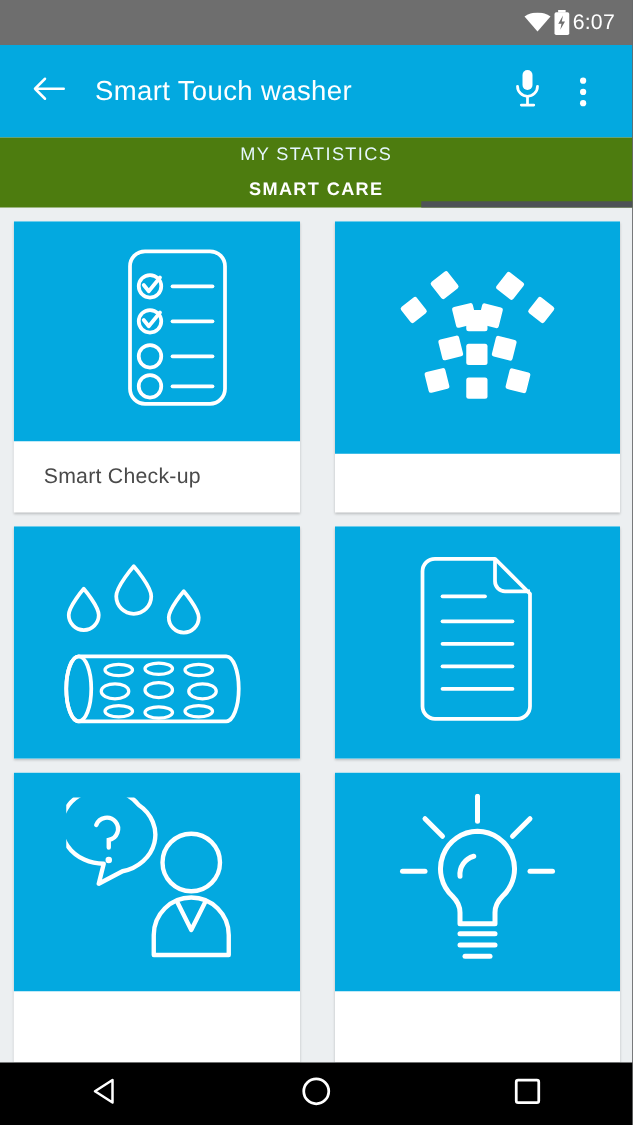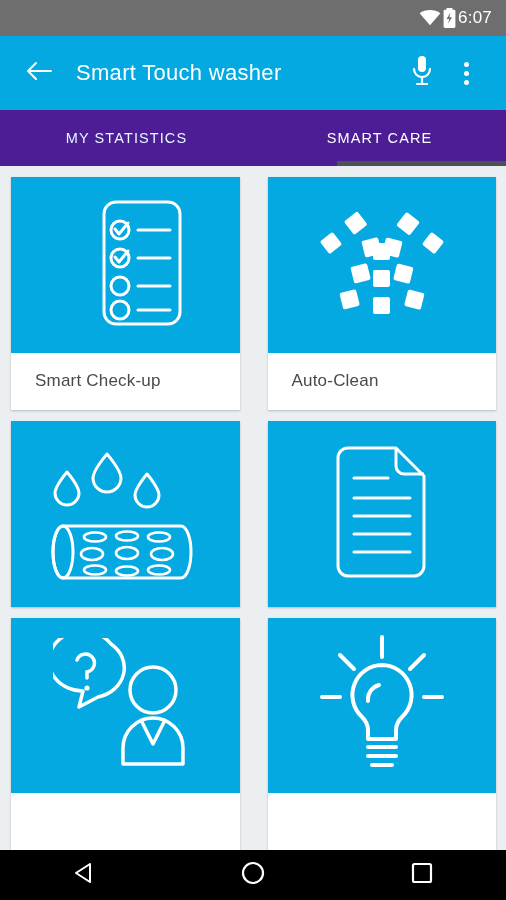--- a/index.html
+++ b/index.html
@@ -29,27 +29,27 @@
   .app-title {
     color:#fff; font-size:22px; font-weight:400; letter-spacing:.3px;
     margin-left:16px; flex:1 1 auto; white-space:nowrap;
   }
   .bar-icon { width:44px; height:44px; display:flex; align-items:center; justify-content:center; flex:0 0 auto; }
   .dots { display:flex; flex-direction:column; gap:4px; align-items:center; }
   .dots i { width:5px; height:5px; border-radius:50%; background:#fff; display:block; }
 
   
   .tabs {
-    height:56px; background:#4c1d95; display:flex; position:relative;
+    height:56px; background:#4d7c0f; display:flex; position:relative;flex-direction:column;
   }
   .tab {
     flex:1 1 0; display:flex; align-items:center; justify-content:center;
     color:#e6f7fe; font-size:14.5px; letter-spacing:1.1px; font-weight:400;
   }
-  .tab.active { color:#ffffff; }
+  .tab.active { color:#ffffff;font-weight:bold; }
   .tab-indicator {
     position:absolute; bottom:0; left:66.666%; width:33.334%; height:5px; background:#4e5256;
   }
 
   
   .grid {
     padding:11px 10px 0 11px;
     display:grid; grid-template-columns:1fr 1fr; gap:11px 28px;
     background:#eceff1;
     height:calc(900px - 36px - 74px - 56px - 50px);
@@ -173,21 +173,20 @@
               <rect x="77" y="36" width="17" height="17" rx="2" transform="rotate(14 85 44)"></rect>
               <rect x="88" y="62" width="17" height="17" rx="2" transform="rotate(14 96 70)"></rect>
               <rect x="99" y="88" width="17" height="17" rx="2" transform="rotate(14 107 96)"></rect>
               <rect x="66" y="40" width="17" height="17" rx="2"></rect>
               <rect x="66" y="67" width="17" height="17" rx="2"></rect>
               <rect x="66" y="94" width="17" height="17" rx="2"></rect>
             </g>
           </svg>
         </span>
       </div>
-      <div class="card-label">Auto-Clean</div>
     </div>
 
     <div class="card">
       <div class="card-img">
         <span>
           <svg width="160" height="140" viewBox="0 0 160 140">
             <path d="M62 12c0 0-14 16-14 24a14 14 0 0 0 28 0c0-8-14-24-14-24z" stroke="#ffffff" stroke-width="3" fill="none" stroke-linejoin="round"></path>
             <path d="M22 30c0 0-12 14-12 21a12 12 0 0 0 24 0c0-7-12-21-12-21z" stroke="#ffffff" stroke-width="3" fill="none" stroke-linejoin="round"></path>
             <path d="M102 32c0 0-12 14-12 21a12 12 0 0 0 24 0c0-7-12-21-12-21z" stroke="#ffffff" stroke-width="3" fill="none" stroke-linejoin="round"></path>
             <path d="M18 84h118a10 26 0 0 1 0 52H18a10 26 0 0 1 0-52z" stroke="#ffffff" stroke-width="3" fill="none"></path>

